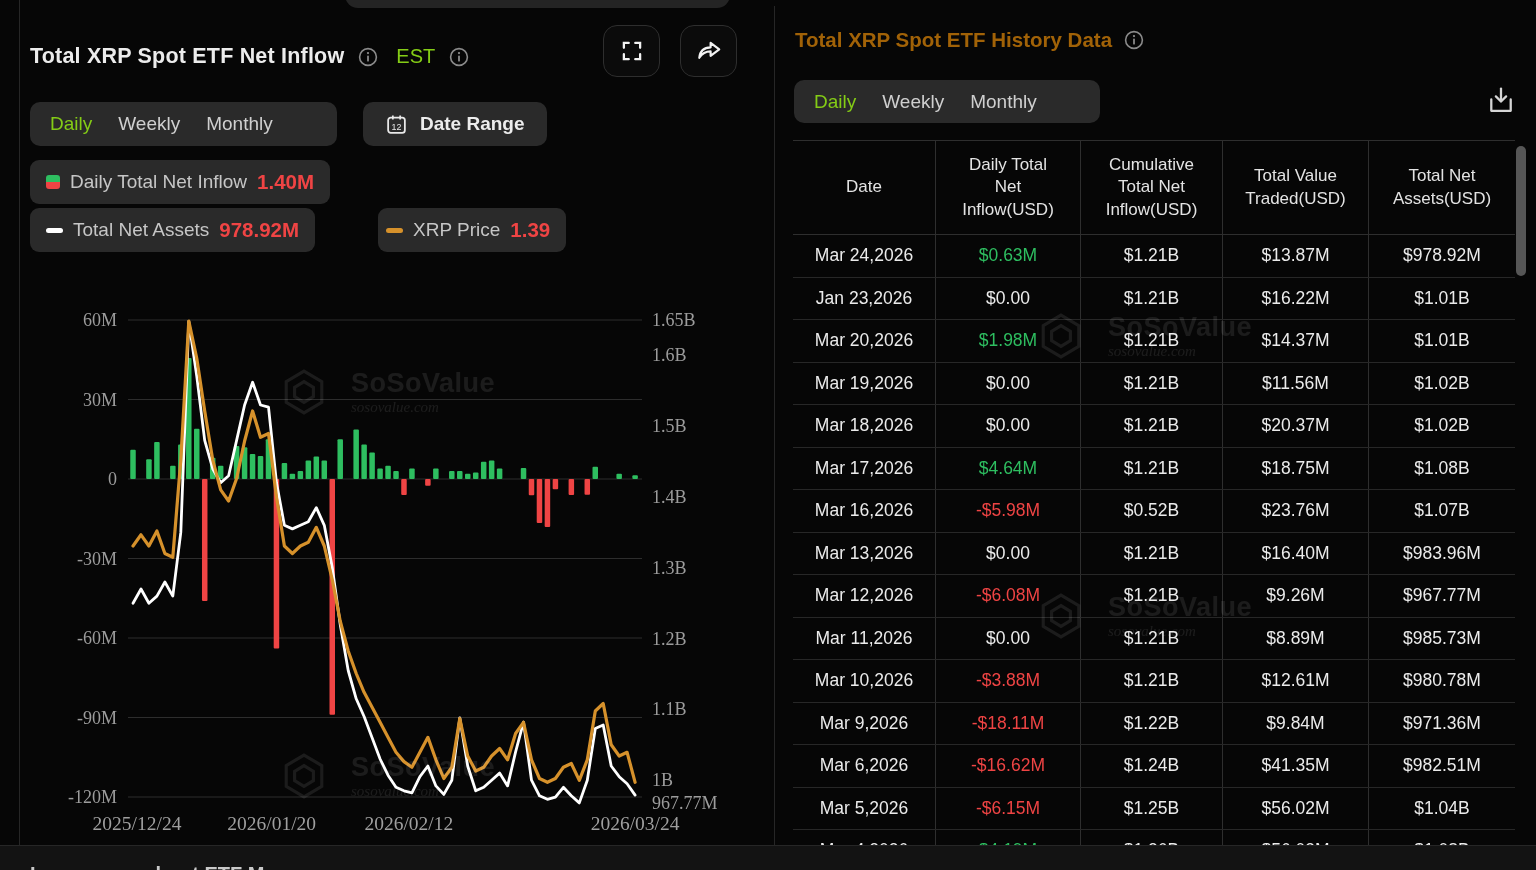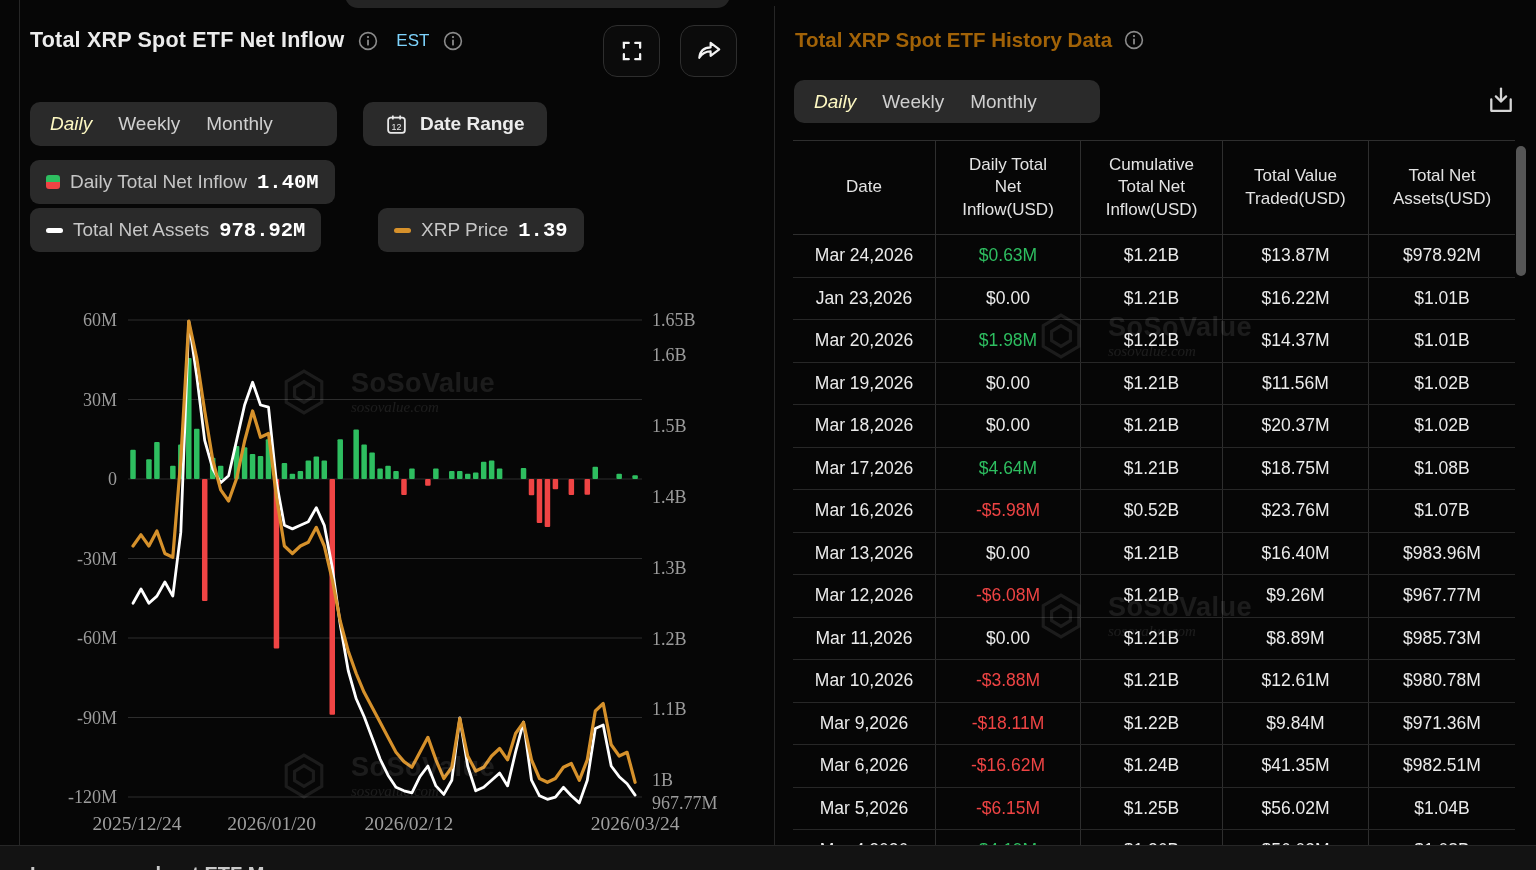--- a/index.html
+++ b/index.html
@@ -15,31 +15,31 @@
     border-radius:13px; background:#242424; }
 
   
   .left-border { left:19px; top:0; width:1px; height:845px; background:#262626; }
   .panel-divider { left:774px; top:6px; width:1px; height:839px; background:#262626; }
 
   
   .pill { background:#2a2a2a; border-radius:10px; display:flex; align-items:center; }
   .tabs { gap:26px; padding:0 20px; height:44px; font-size:19px; color:#cfcfcf; }
   .tab { cursor:pointer; }
-  .tab.active { color:#fef9c3;font-style:italic; }
+  .tab.active { color:#84cc16; }
   .chip { background:#2a2a2a; border-radius:9px; height:44px; display:flex;
     align-items:center; gap:10px; padding:0 16px; font-size:19px; color:#c6c6c6; }
-  .chip b { color:#ffffff; font-size:20.5px;font-family:Liberation Mono, monospace; }
+  .chip b { color:#ef4444; font-size:20.5px; }
   .win-btn { width:57px; height:52px; border:1.5px solid #2e2e2e; border-radius:14px;
     background:#0b0b0b; display:flex; align-items:center; justify-content:center; }
 
   
-  .lp-title-row { left:30px; top:28px; display:flex; align-items:center; gap:14px; }
+  .lp-title-row { left:30px; top:44px; display:flex; align-items:center; gap:14px; }
   .lp-title { font-size:21.5px; font-weight:bold; color:#ececec; letter-spacing:.2px; }
-  .est { font-size:17px; color:#7dd3fc; margin-left:4px; }
+  .est { font-size:20px; color:#84cc16; margin-left:4px; }
   .legend-icon-split { width:14px; height:14px; border-radius:3px; overflow:hidden;
     display:flex; flex-direction:column; }
   .legend-icon-split i { flex:1; display:block; }
   .dash { width:17px; height:5px; border-radius:3px; }
 
   
   .axl { font-family:"Liberation Serif", serif; font-size:18px; fill:#9c9c9c; }
   .axd { font-family:"Liberation Serif", serif; font-size:19.5px; fill:#9f9f9f; }
 
   
@@ -133,21 +133,21 @@
       <i style="background:#EF4444"></i>
     </span>
   <span>Daily Total Net Inflow</span>
   <b>1.40M</b>
 </div>
 <div class="abs chip" style="left:30px; top:208px;">
   <span class="dash" style="background:#ffffff"></span>
   <span>Total Net Assets</span>
   <b>978.92M</b>
 </div>
-<div class="abs chip" style="left:378px; top:208px;">
+<div class="abs chip" style="left:378px; top:208px;padding-left:8px;">
   <span class="dash" style="background:#D6912B"></span>
   <span>XRP Price</span>
   <b>1.39</b>
 </div>
 
 <svg class="abs" style="left:20px; top:300px;" width="752" height="545" viewBox="0 0 752 545" id="chart-svg">
     <line x1="108" x2="622" y1="20" y2="20" stroke="#2d2d2d" stroke-width="1"></line>
     <text x="97" y="26" text-anchor="end" class="axl">60M</text>
     <line x1="108" x2="622" y1="99.5" y2="99.5" stroke="#2d2d2d" stroke-width="1"></line>
     <text x="97" y="105.5" text-anchor="end" class="axl">30M</text>

